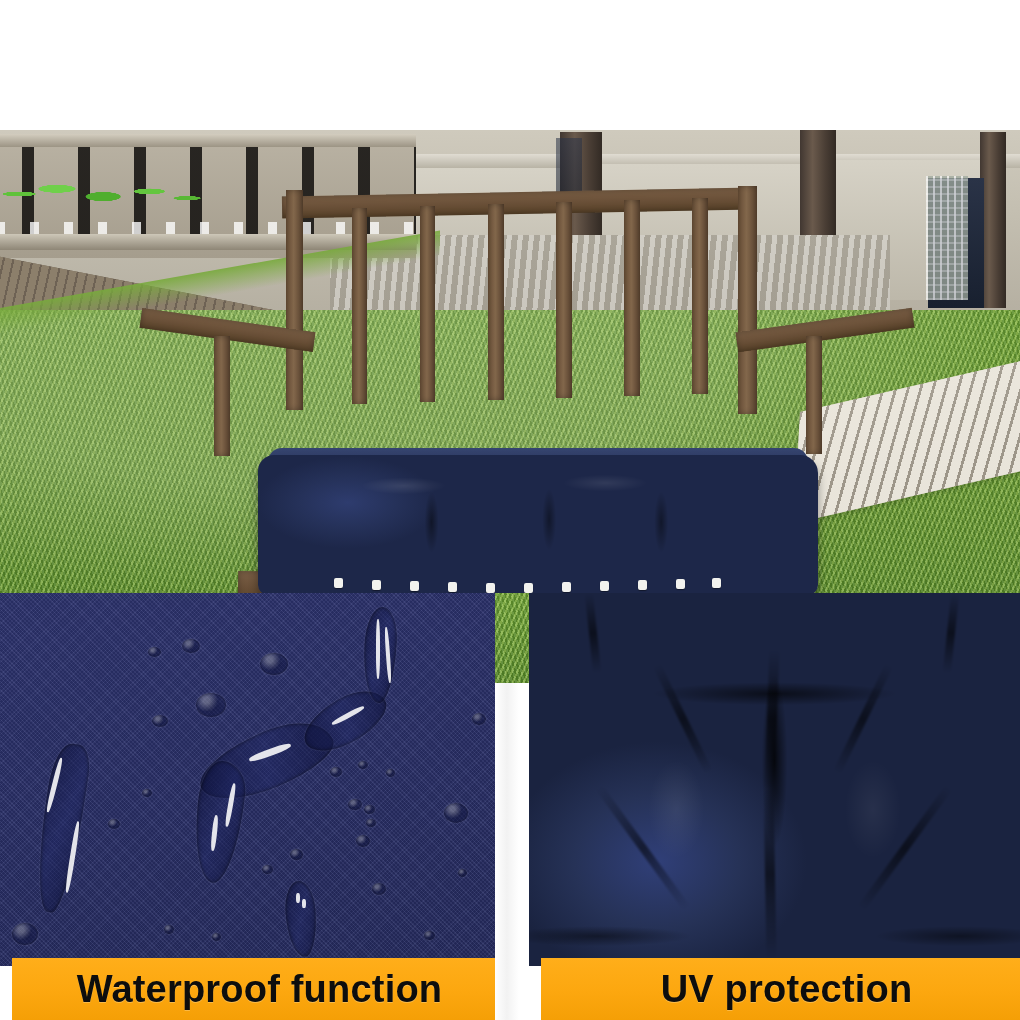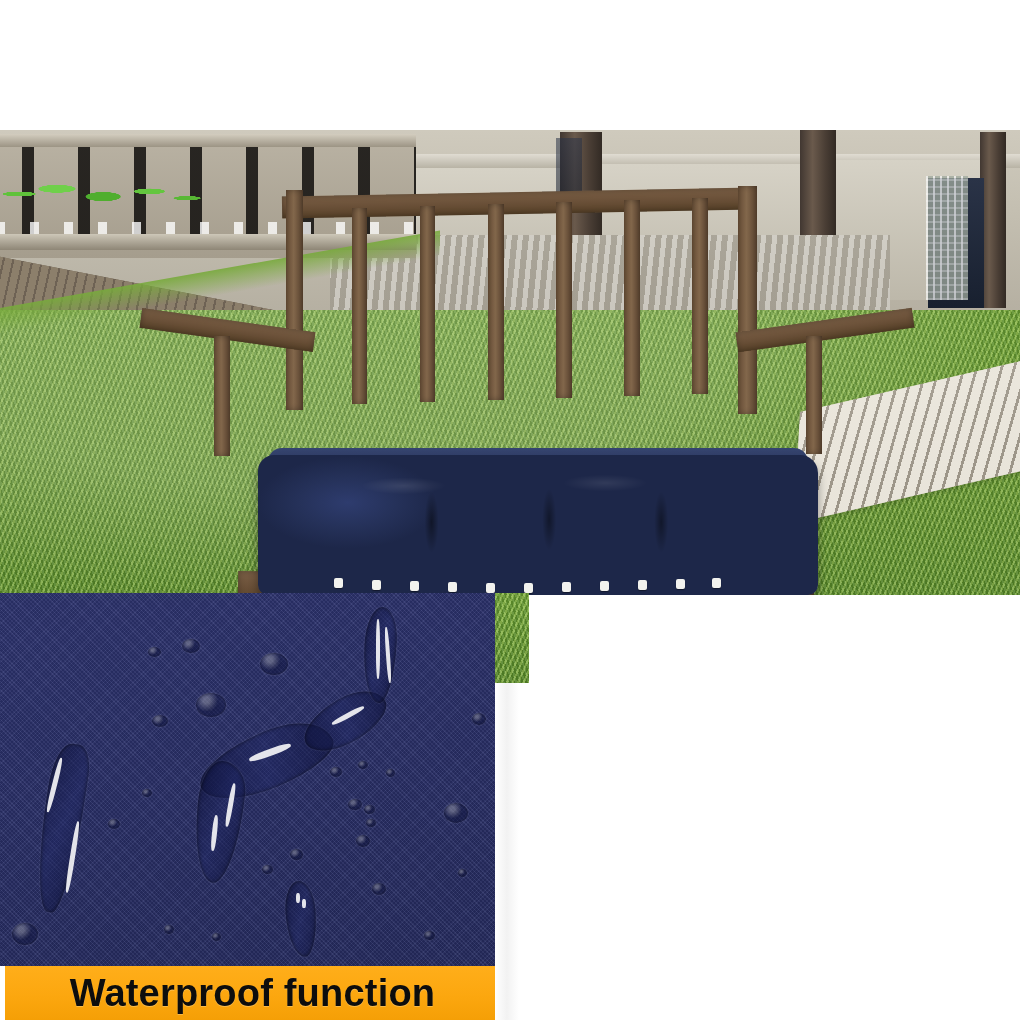--- a/index.html
+++ b/index.html
@@ -357,23 +357,23 @@
   }
   .crease {
     position: absolute;
     background: linear-gradient(180deg, rgba(0,0,0,.0), rgba(0,0,0,.55), rgba(0,0,0,.0));
     filter: blur(1.2px);
   }
 
   
   .banner {
     position: absolute;
-    left: 5px;
+    left: 12px;
     bottom: 0;
-    height: 54px;
+    height: 62px;
     background: linear-gradient(180deg, #ffae1a 0%, #fca70f 55%, #f59f06 100%);
     display: flex;
     align-items: center;
     justify-content: center;
   }
   .banner-left  { width: 495px; }
   .banner-right { width: 491px; }
   .banner-text {
     font-family: "Liberation Sans", sans-serif;
     font-weight: 700;
@@ -508,14 +508,29 @@
       <div class="drop" style="left:164px;top:332px;width:10px;height:9px;"></div>
       <div class="drop" style="left:212px;top:340px;width:9px;height:8px;"></div>
       <div class="drop" style="left:424px;top:338px;width:11px;height:9px;"></div>
       <div class="drop" style="left:458px;top:276px;width:9px;height:8px;"></div>
     </div>
     <div class="banner banner-left">
       <span class="banner-text">Waterproof function</span>
     </div>
   </div>
 
+  <div class="panel panel-right">
+    <div class="tuft">
+      <div class="crease" style="left:238px;top:56px;width:10px;height:140px;transform:rotate(2deg);"></div>
+      <div class="crease" style="left:150px;top:66px;width:8px;height:120px;transform:rotate(-26deg);"></div>
+      <div class="crease" style="left:330px;top:66px;width:8px;height:120px;transform:rotate(26deg);"></div>
+      <div class="crease" style="left:110px;top:180px;width:8px;height:150px;transform:rotate(-36deg);"></div>
+      <div class="crease" style="left:372px;top:180px;width:8px;height:150px;transform:rotate(36deg);"></div>
+      <div class="crease" style="left:236px;top:196px;width:10px;height:170px;transform:rotate(-1deg);"></div>
+      <div class="crease" style="left:60px;top:0px;width:8px;height:80px;transform:rotate(-6deg);"></div>
+      <div class="crease" style="left:418px;top:0px;width:8px;height:80px;transform:rotate(6deg);"></div>
+    </div>
+    <div class="banner banner-right">
+      <span class="banner-text">UV protection</span>
+    </div>
+  </div>
 
 </div>
 
 </body></html>

